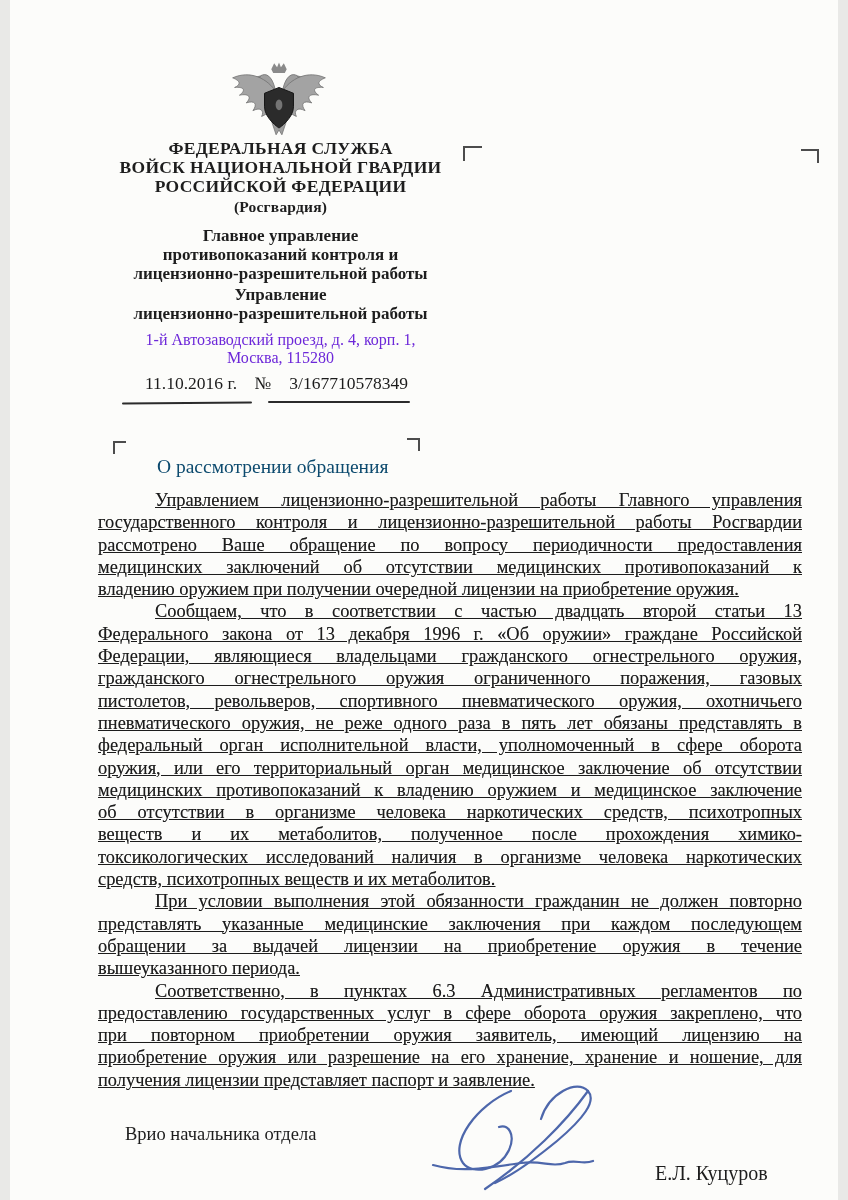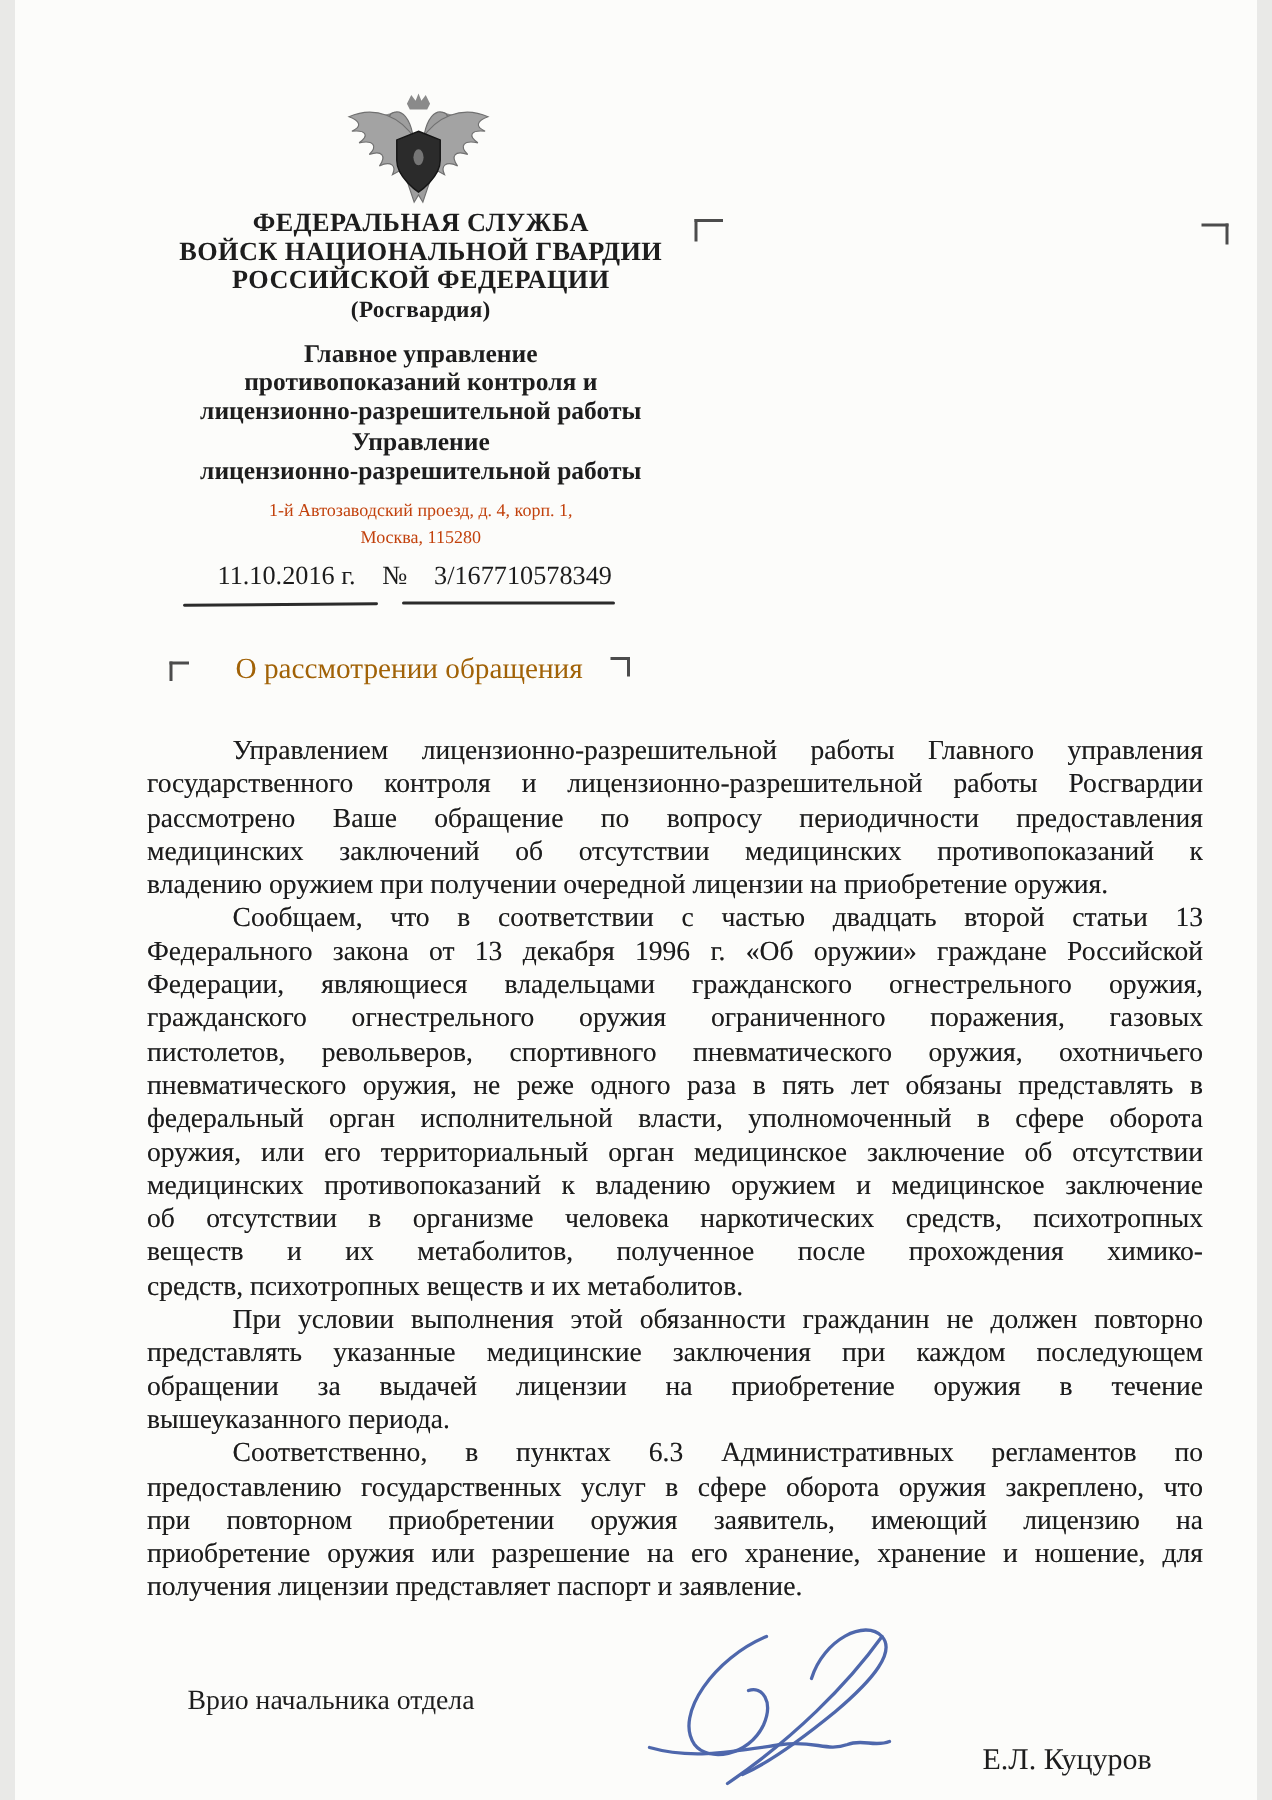--- a/index.html
+++ b/index.html
@@ -14,43 +14,44 @@
   }
   
   .lh{position:absolute;left:63px;width:415px;text-align:center;}
   .org{top:139px;}
   .org .l{font-weight:bold;font-size:17.5px;line-height:19px;letter-spacing:.3px;}
   .org .l.small{font-size:15.5px;line-height:18px;margin-top:2px;letter-spacing:.2px;text-align:center;}
   .dept{top:226px;}
   .dept .l,.subdept .l{font-weight:bold;font-size:17px;line-height:19px;}
   .subdept{top:285px;}
   .addr{top:331px;}
-  .addr .l{font-size:12px;line-height:18px;color:#c2410c;}
+  .addr .l{font-size:16px;line-height:18px;color:#6d28d9;}
   .dateline{
     position:absolute;left:135px;top:373px;width:263px;
     display:flex;justify-content:space-between;
     font-size:17.5px;color:#1c1c1c;
   }
   .rule{position:absolute;height:2px;background:#2b2b2b;border-radius:1px;}
   .rule.r1{left:112px;top:402px;width:130px;transform:rotate(-.4deg);}
   .rule.r2{left:258px;top:401px;width:142px;}
   
   .crnr{position:absolute;border:0 solid #4c4c4c;}
   .crnr.tl{border-top-width:2px;border-left-width:2px;}
   .crnr.tr{border-top-width:2px;border-right-width:2px;}
   .crnr.m1{left:453px;top:146px;width:17px;height:13px;}
   .crnr.m2{left:791px;top:149px;width:16px;height:12px;}
   .crnr.m3{left:103px;top:441px;width:11px;height:11px;}
   .crnr.m4{left:397px;top:438px;width:11px;height:11px;}
   
-  .subject{position:absolute;left:147px;top:436px;font-size:19.5px;color:#a16207;}
+  .subject{position:absolute;left:147px;top:456px;font-size:19.5px;color:#0c4a6e;}
   .bodytext{
     position:absolute;left:88px;top:489px;width:704px;
     font-size:18.4px;line-height:22.3px;color:#1c1c1c;
     text-shadow:0 0 .4px rgba(20,20,20,.45);
+    text-decoration:underline;
   }
   .bodytext .line{text-align:justify;text-align-last:justify;}
   .bodytext .line.pfirst{text-indent:57px;}
   .bodytext .line.plast{text-align-last:left;}
   
   .sig-pos{position:absolute;left:115px;top:1124px;font-size:18.5px;}
   .sig-name{position:absolute;left:645px;top:1126px;font-size:20px;margin-top:36px;}
   .sig-ink{position:absolute;left:415px;top:1075px;width:225px;height:120px;}
   
   .emblem{position:absolute;left:213px;top:60px;width:112px;height:82px;}
@@ -121,20 +122,21 @@
       <div class="line">Федерального закона от 13 декабря 1996 г. «Об оружии» граждане Российской</div>
       <div class="line">Федерации, являющиеся владельцами гражданского огнестрельного оружия,</div>
       <div class="line">гражданского огнестрельного оружия ограниченного поражения, газовых</div>
       <div class="line">пистолетов, револьверов, спортивного пневматического оружия, охотничьего</div>
       <div class="line">пневматического оружия, не реже одного раза в пять лет обязаны представлять в</div>
       <div class="line">федеральный орган исполнительной власти, уполномоченный в сфере оборота</div>
       <div class="line">оружия, или его территориальный орган медицинское заключение об отсутствии</div>
       <div class="line">медицинских противопоказаний к владению оружием и медицинское заключение</div>
       <div class="line">об отсутствии в организме человека наркотических средств, психотропных</div>
       <div class="line">веществ и их метаболитов, полученное после прохождения химико-</div>
+      <div class="line">токсикологических исследований наличия в организме человека наркотических</div>
       <div class="line plast">средств, психотропных веществ и их метаболитов.</div>
       <div class="line pfirst">При условии выполнения этой обязанности гражданин не должен повторно</div>
       <div class="line">представлять указанные медицинские заключения при каждом последующем</div>
       <div class="line">обращении за выдачей лицензии на приобретение оружия в течение</div>
       <div class="line plast">вышеуказанного периода.</div>
       <div class="line pfirst">Соответственно, в пунктах 6.3 Административных регламентов по</div>
       <div class="line">предоставлению государственных услуг в сфере оборота оружия закреплено, что</div>
       <div class="line">при повторном приобретении оружия заявитель, имеющий лицензию на</div>
       <div class="line">приобретение оружия или разрешение на его хранение, хранение и ношение, для</div>
       <div class="line plast">получения лицензии представляет паспорт и заявление.</div>

